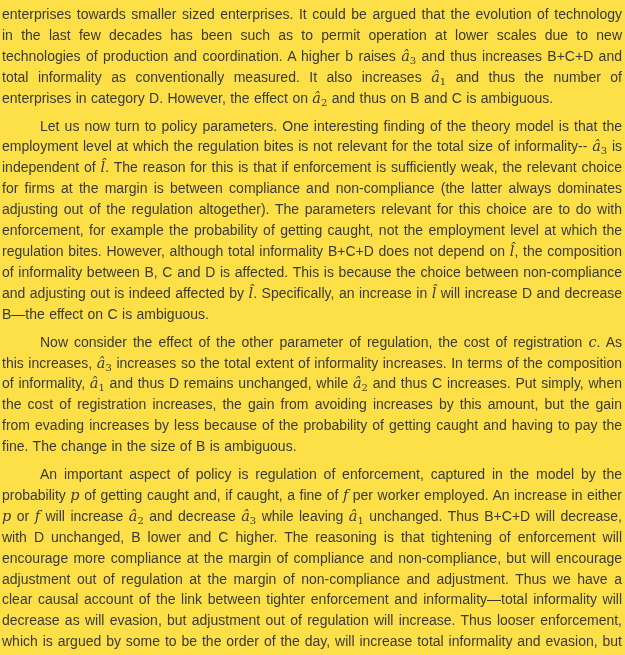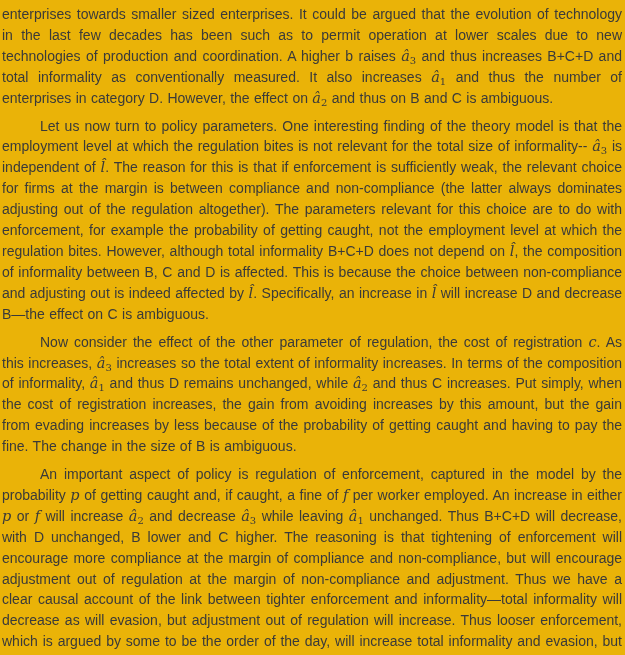--- a/index.html
+++ b/index.html
@@ -36,20 +36,20 @@
     font-style: normal;
     font-size: 10px;
     line-height: 0;
     vertical-align: -3px;
     font-family: "DejaVu Serif", serif;
   }
 </style>
 </head>
 <body>
 
-<div class="page" style="color: rgb(58, 58, 58); background: #eab308;">
+<div class="page" style="color: rgb(58, 58, 58); background: #fde047;">
   <div>
       <p class="para"><span>enterprises towards smaller sized enterprises. It could be argued that the evolution of technology in the last few decades has been such as to permit operation at lower scales due to new technologies of production and coordination. A higher b raises </span><span class="math">â<sub>3</sub></span><span> and thus increases B+C+D and total informality as conventionally measured. It also increases </span><span class="math">â<sub>1</sub></span><span> and thus the number of enterprises in category D. However, the effect on </span><span class="math">â<sub>2</sub></span><span> and thus on B and C is ambiguous.</span></p>
       <p class="para indent"><span>Let us now turn to policy parameters. One interesting finding of the theory model is that the employment level at which the regulation bites is not relevant for the total size of informality-- </span><span class="math">â<sub>3</sub></span><span> is independent of </span><span class="math">l̂</span><span>. The reason for this is that if enforcement is sufficiently weak, the relevant choice for firms at the margin is between compliance and non-compliance (the latter always dominates adjusting out of the regulation altogether). The parameters relevant for this choice are to do with enforcement, for example the probability of getting caught, not the employment level at which the regulation bites. However, although total informality B+C+D does not depend on </span><span class="math">l̂</span><span>, the composition of informality between B, C and D is affected. This is because the choice between non-compliance and adjusting out is indeed affected by </span><span class="math">l̂</span><span>. Specifically, an increase in </span><span class="math">l̂</span><span> will increase D and decrease B—the effect on C is ambiguous.</span></p>
       <p class="para indent"><span>Now consider the effect of the other parameter of regulation, the cost of registration </span><span class="math">c</span><span>. As this increases, </span><span class="math">â<sub>3</sub></span><span> increases so the total extent of informality increases. In terms of the composition of informality, </span><span class="math">â<sub>1</sub></span><span> and thus D remains unchanged, while </span><span class="math">â<sub>2</sub></span><span> and thus C increases. Put simply, when the cost of registration increases, the gain from avoiding increases by this amount, but the gain from evading increases by less because of the probability of getting caught and having to pay the fine. The change in the size of B is ambiguous.</span></p>
       <p class="para indent"><span>An important aspect of policy is regulation of enforcement, captured in the model by the probability </span><span class="math">p</span><span> of getting caught and, if caught, a fine of </span><span class="math">f</span><span> per worker employed. An increase in either </span><span class="math">p</span><span> or </span><span class="math">f</span><span> will increase </span><span class="math">â<sub>2</sub></span><span> and decrease </span><span class="math">â<sub>3</sub></span><span> while leaving </span><span class="math">â<sub>1</sub></span><span> unchanged. Thus B+C+D will decrease, with D unchanged, B lower and C higher. The reasoning is that tightening of enforcement will encourage more compliance at the margin of compliance and non-compliance, but will encourage adjustment out of regulation at the margin of non-compliance and adjustment. Thus we have a clear causal account of the link between tighter enforcement and informality—total informality will decrease as will evasion, but adjustment out of regulation will increase. Thus looser enforcement, which is argued by some to be the order of the day, will increase total informality and evasion, but reduce adjustment out of informality.</span></p>
     </div>
 </div>
 
 </body></html>

